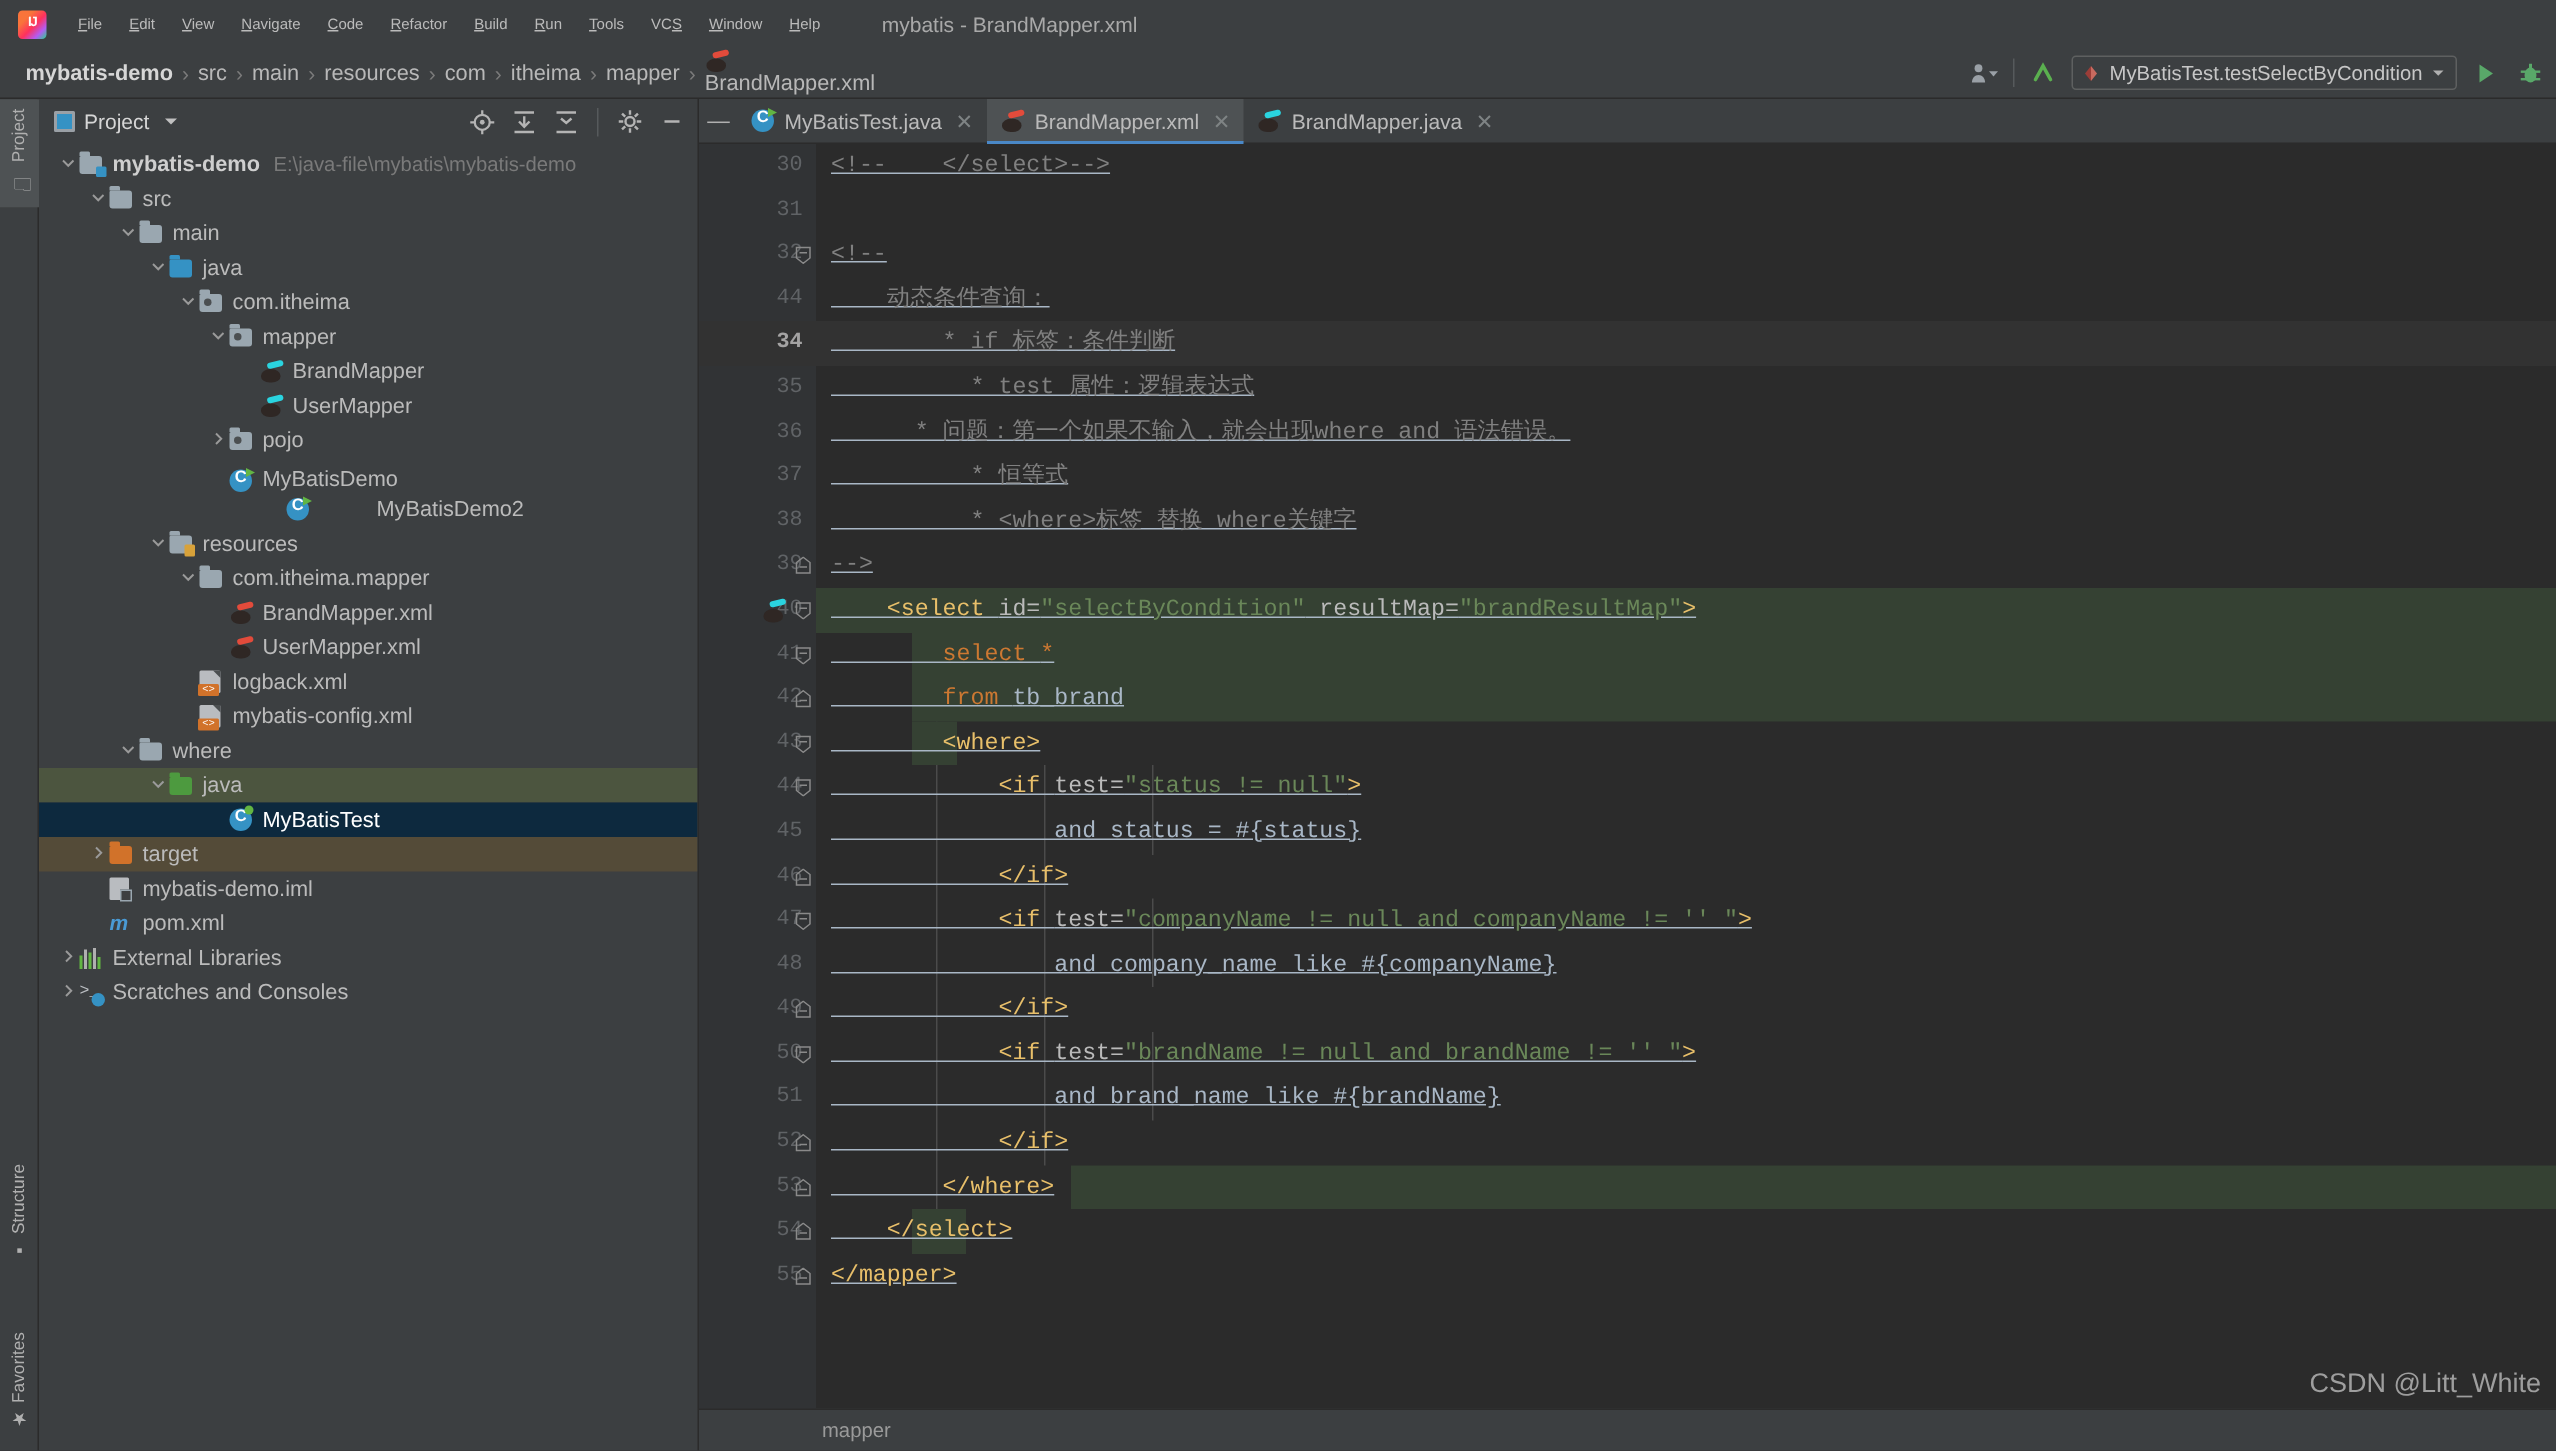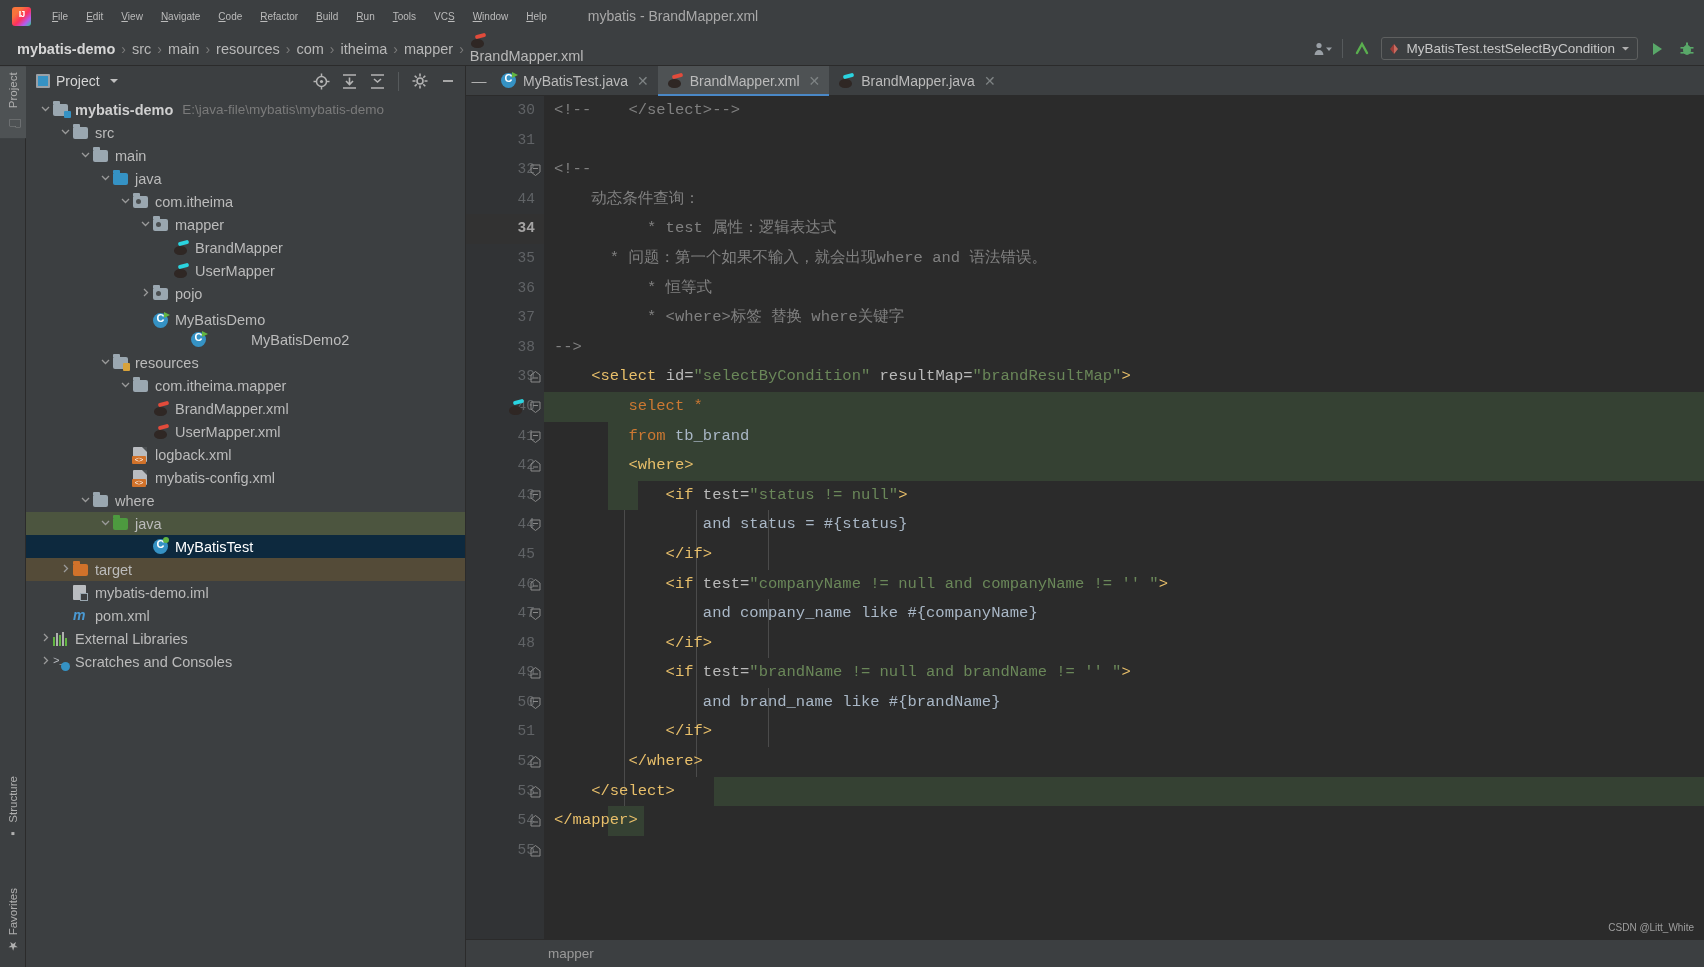--- a/index.html
+++ b/index.html
@@ -255,20 +255,21 @@
   }
   .fold svg { display: block; }
 
   #code {
     flex: 1; position: relative; font-family: "Liberation Mono", monospace;
     font-size: 15.5px; color: #a9b7c6; overflow: hidden;
   }
   .cl {
     height: 29.6px; line-height: 29.6px; white-space: pre; padding-left: 10px;
     position: relative;
+    text-decoration: underline;
   }
   .cl.cur { background: #323232; }
   .hl-band {
     position: absolute; background: #354133; z-index: 0;
   }
   .cl span { position: relative; z-index: 1; }
   .tok-cmt { color: #808080; }
   .tok-tag { color: #e8bf6a; }
   .tok-attr { color: #bababa; }
   .tok-str { color: #6a8759; }
@@ -278,21 +279,21 @@
     position: absolute; top: 0; bottom: 0; width: 1px; background: #4b4b4b; z-index: 0;
   }
 
   #bottom-strip {
     height: 28px; background: #3c3f41; display: flex; align-items: center;
     padding-left: 82px; color: #9a9a9a; font-size: 13.5px;
     border-top: 1px solid #2b2b2b;
   }
   #watermark {
     position: absolute; right: 10px; bottom: 6px;
-    color: #9e9e9e; font-size: 10px; z-index: 20;
+    color: #9e9e9e; font-size: 18px; z-index: 20;
   }
 </style>
 </head>
 <body>
 
 <div id="menubar">
   <div id="ij-logo"></div>
   <div class="menu-item"><span class="mn">F</span>ile</div>
   <div class="menu-item"><span class="mn">E</span>dit</div>
   <div class="menu-item"><span class="mn">V</span>iew</div>
@@ -793,20 +794,21 @@
           <div class="indent-guide" style="left: 80px; top: 384.8px; height: 325.6px;"></div>
           <div class="hl-band" style="top: 710.4px; left: 64px; width: 36px; height: 29.6px;"></div>
           <div class="hl-band" style="top: 680.8px; left: 170px; width: 1060px; height: 29.6px;"></div>
           <div class="hl-band" style="top: 384.8px; left: 64px; width: 30px; height: 29.6px;"></div>
           <div class="hl-band" style="top: 325.6px; left: 64px; width: 1180px; height: 59.2px;"></div>
           <div class="hl-band" style="top: 296px; left: 0px; width: 1200px; height: 29.6px;"></div>
           <div class="cl"><span class="tok-cmt">&lt;!--    &lt;/select&gt;--&gt;</span></div>
           <div class="cl"></div>
           <div class="cl"><span class="tok-cmt">&lt;!--</span></div>
           <div class="cl"><span class="tok-cmt">    动态条件查询：</span></div>
+          <div class="cl cur"><span class="tok-cmt">        * if 标签：条件判断</span></div>
           <div class="cl"><span class="tok-cmt">          * test 属性：逻辑表达式</span></div>
           <div class="cl"><span class="tok-cmt">      * 问题：第一个如果不输入，就会出现where and 语法错误。</span></div>
           <div class="cl"><span class="tok-cmt">          * 恒等式</span></div>
           <div class="cl"><span class="tok-cmt">          * &lt;where&gt;标签 替换 where关键字</span></div>
           <div class="cl"><span class="tok-cmt">--&gt;</span></div>
           <div class="cl"><span class="tok-tag">    &lt;select </span><span class="tok-attr">id=</span><span class="tok-str">"selectByCondition"</span><span class="tok-attr"> resultMap=</span><span class="tok-str">"brandResultMap"</span><span class="tok-tag">&gt;</span></div>
           <div class="cl"><span class="tok-kw">        select </span><span class="tok-kw">*</span></div>
           <div class="cl"><span class="tok-kw">        from </span><span class="tok-txt">tb_brand</span></div>
           <div class="cl"><span class="tok-tag">        &lt;where&gt;</span></div>
           <div class="cl"><span class="tok-tag">            &lt;if </span><span class="tok-attr">test=</span><span class="tok-str">"status != null"</span><span class="tok-tag">&gt;</span></div>

